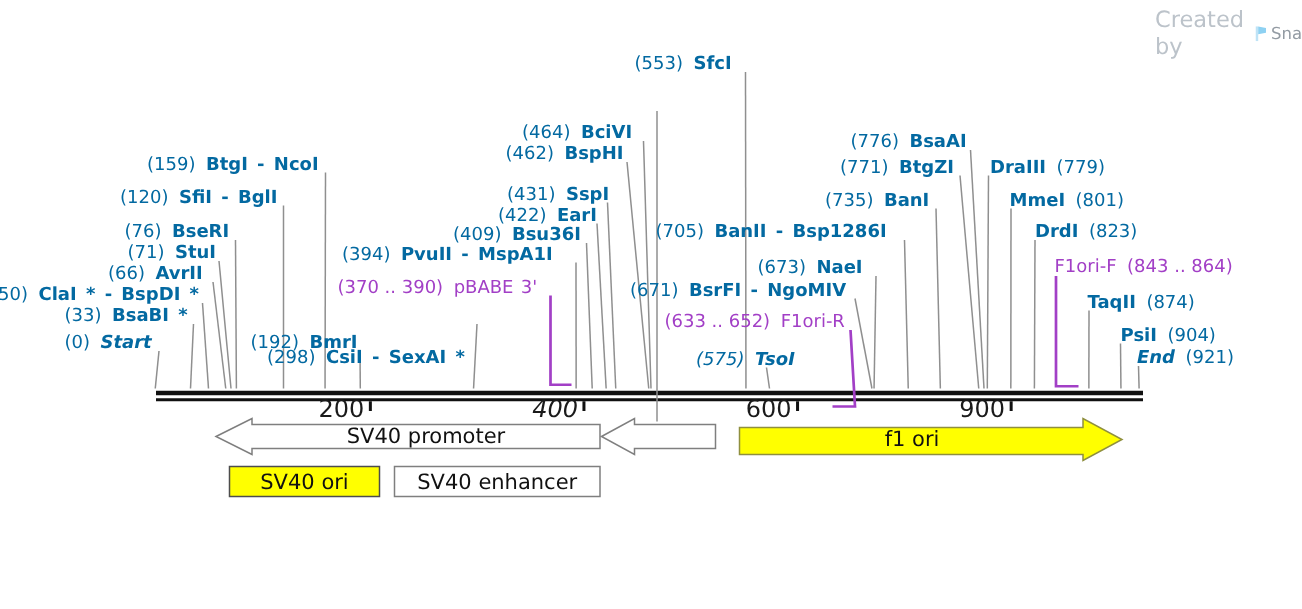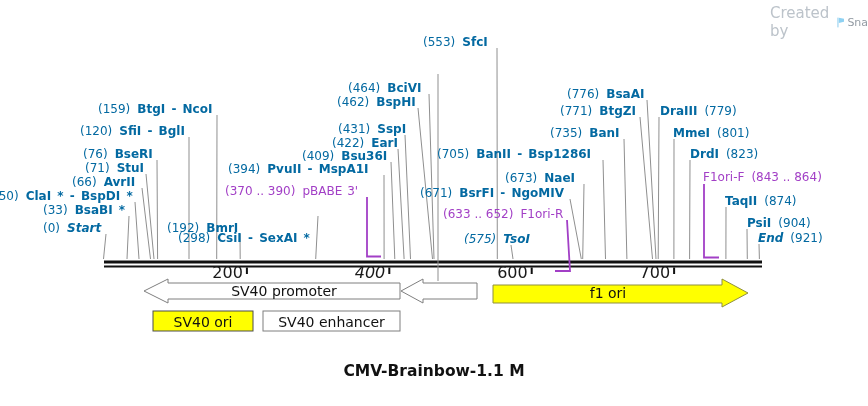--- a/index.html
+++ b/index.html
@@ -77,21 +77,21 @@
       <polygon points="144,291 168,279 168,283 400,283 400,299 168,299 168,303" fill="#ffffff" stroke="#7f7f7f" stroke-width="1"></polygon>
       <polygon points="401,291 423,279 423,283 477,283 477,299 423,299 423,303" fill="#ffffff" stroke="#7f7f7f" stroke-width="1"></polygon>
       <polygon points="493,285 722,285 722,279 748,293 722,307 722,303 493,303" fill="#ffff00" stroke="#8f8f3f" stroke-width="1"></polygon>
       <rect x="153" y="311" width="100" height="20" fill="#ffff00" stroke="#4d4d4d" stroke-width="1"></rect>
       <rect x="263" y="311" width="137" height="20" fill="#ffffff" stroke="#7f7f7f" stroke-width="1"></rect>
     </svg>
   <div id="labels">
       <div class="tick-label" style="left: 202.9px; top: 266px;">200</div>
       <div class="tick-label" style="left: 345.3px; top: 266px; font-style: italic;">400</div>
       <div class="tick-label" style="left: 487.7px; top: 266px;">600</div>
-      <div class="tick-label" style="left: 630.1px; top: 266px;">700</div>
+      <div class="tick-label" style="left: 630.1px; top: 266px;">900</div>
       <div class="site-label it" style="left: 43px; top: 222px;"><span class="pos">(0)</span><span class="gap"></span><span class="nm">Start</span></div>
       <div class="site-label" style="left: 43px; top: 204px;"><span class="pos">(33)</span><span class="gap"></span><span class="nm">BsaBI *</span></div>
       <div class="site-label" style="left: -6px; top: 190px;"><span class="pos">(50)</span><span class="gap"></span><span class="nm">ClaI * - BspDI *</span></div>
       <div class="site-label" style="left: 72px; top: 176px;"><span class="pos">(66)</span><span class="gap"></span><span class="nm">AvrII</span></div>
       <div class="site-label" style="left: 85px; top: 162px;"><span class="pos">(71)</span><span class="gap"></span><span class="nm">StuI</span></div>
       <div class="site-label" style="left: 83px; top: 148px;"><span class="pos">(76)</span><span class="gap"></span><span class="nm">BseRI</span></div>
       <div class="site-label" style="left: 80px; top: 125px;"><span class="pos">(120)</span><span class="gap"></span><span class="nm">SfiI - BglI</span></div>
       <div class="site-label" style="left: 98px; top: 103px;"><span class="pos">(159)</span><span class="gap"></span><span class="nm">BtgI - NcoI</span></div>
       <div class="site-label" style="left: 167px; top: 222px;"><span class="pos">(192)</span><span class="gap"></span><span class="nm">BmrI</span></div>
       <div class="site-label" style="left: 178px; top: 204px; margin-top: 28px;"><span class="pos">(298)</span><span class="gap"></span><span class="nm">CsiI - SexAI *</span></div>
@@ -128,15 +128,14 @@
   <div id="credit">
     <span class="created">Created by</span>
     <svg width="10" height="13" viewBox="0 0 10 13">
       <rect x="0" y="0" width="2.4" height="13" fill="#bfe3f6"></rect>
       <polygon points="2.4,0 10,1.6 10,5.4 2.4,7" fill="#8ed1f2"></polygon>
     </svg>
     <span class="brand">SnapGene</span>
   </div>
 
   <div id="title-block">
-    <div id="plasmid-title">CMV-Brainbow-1.1 M</div>
   </div>
 </div>
 
 </body></html>

